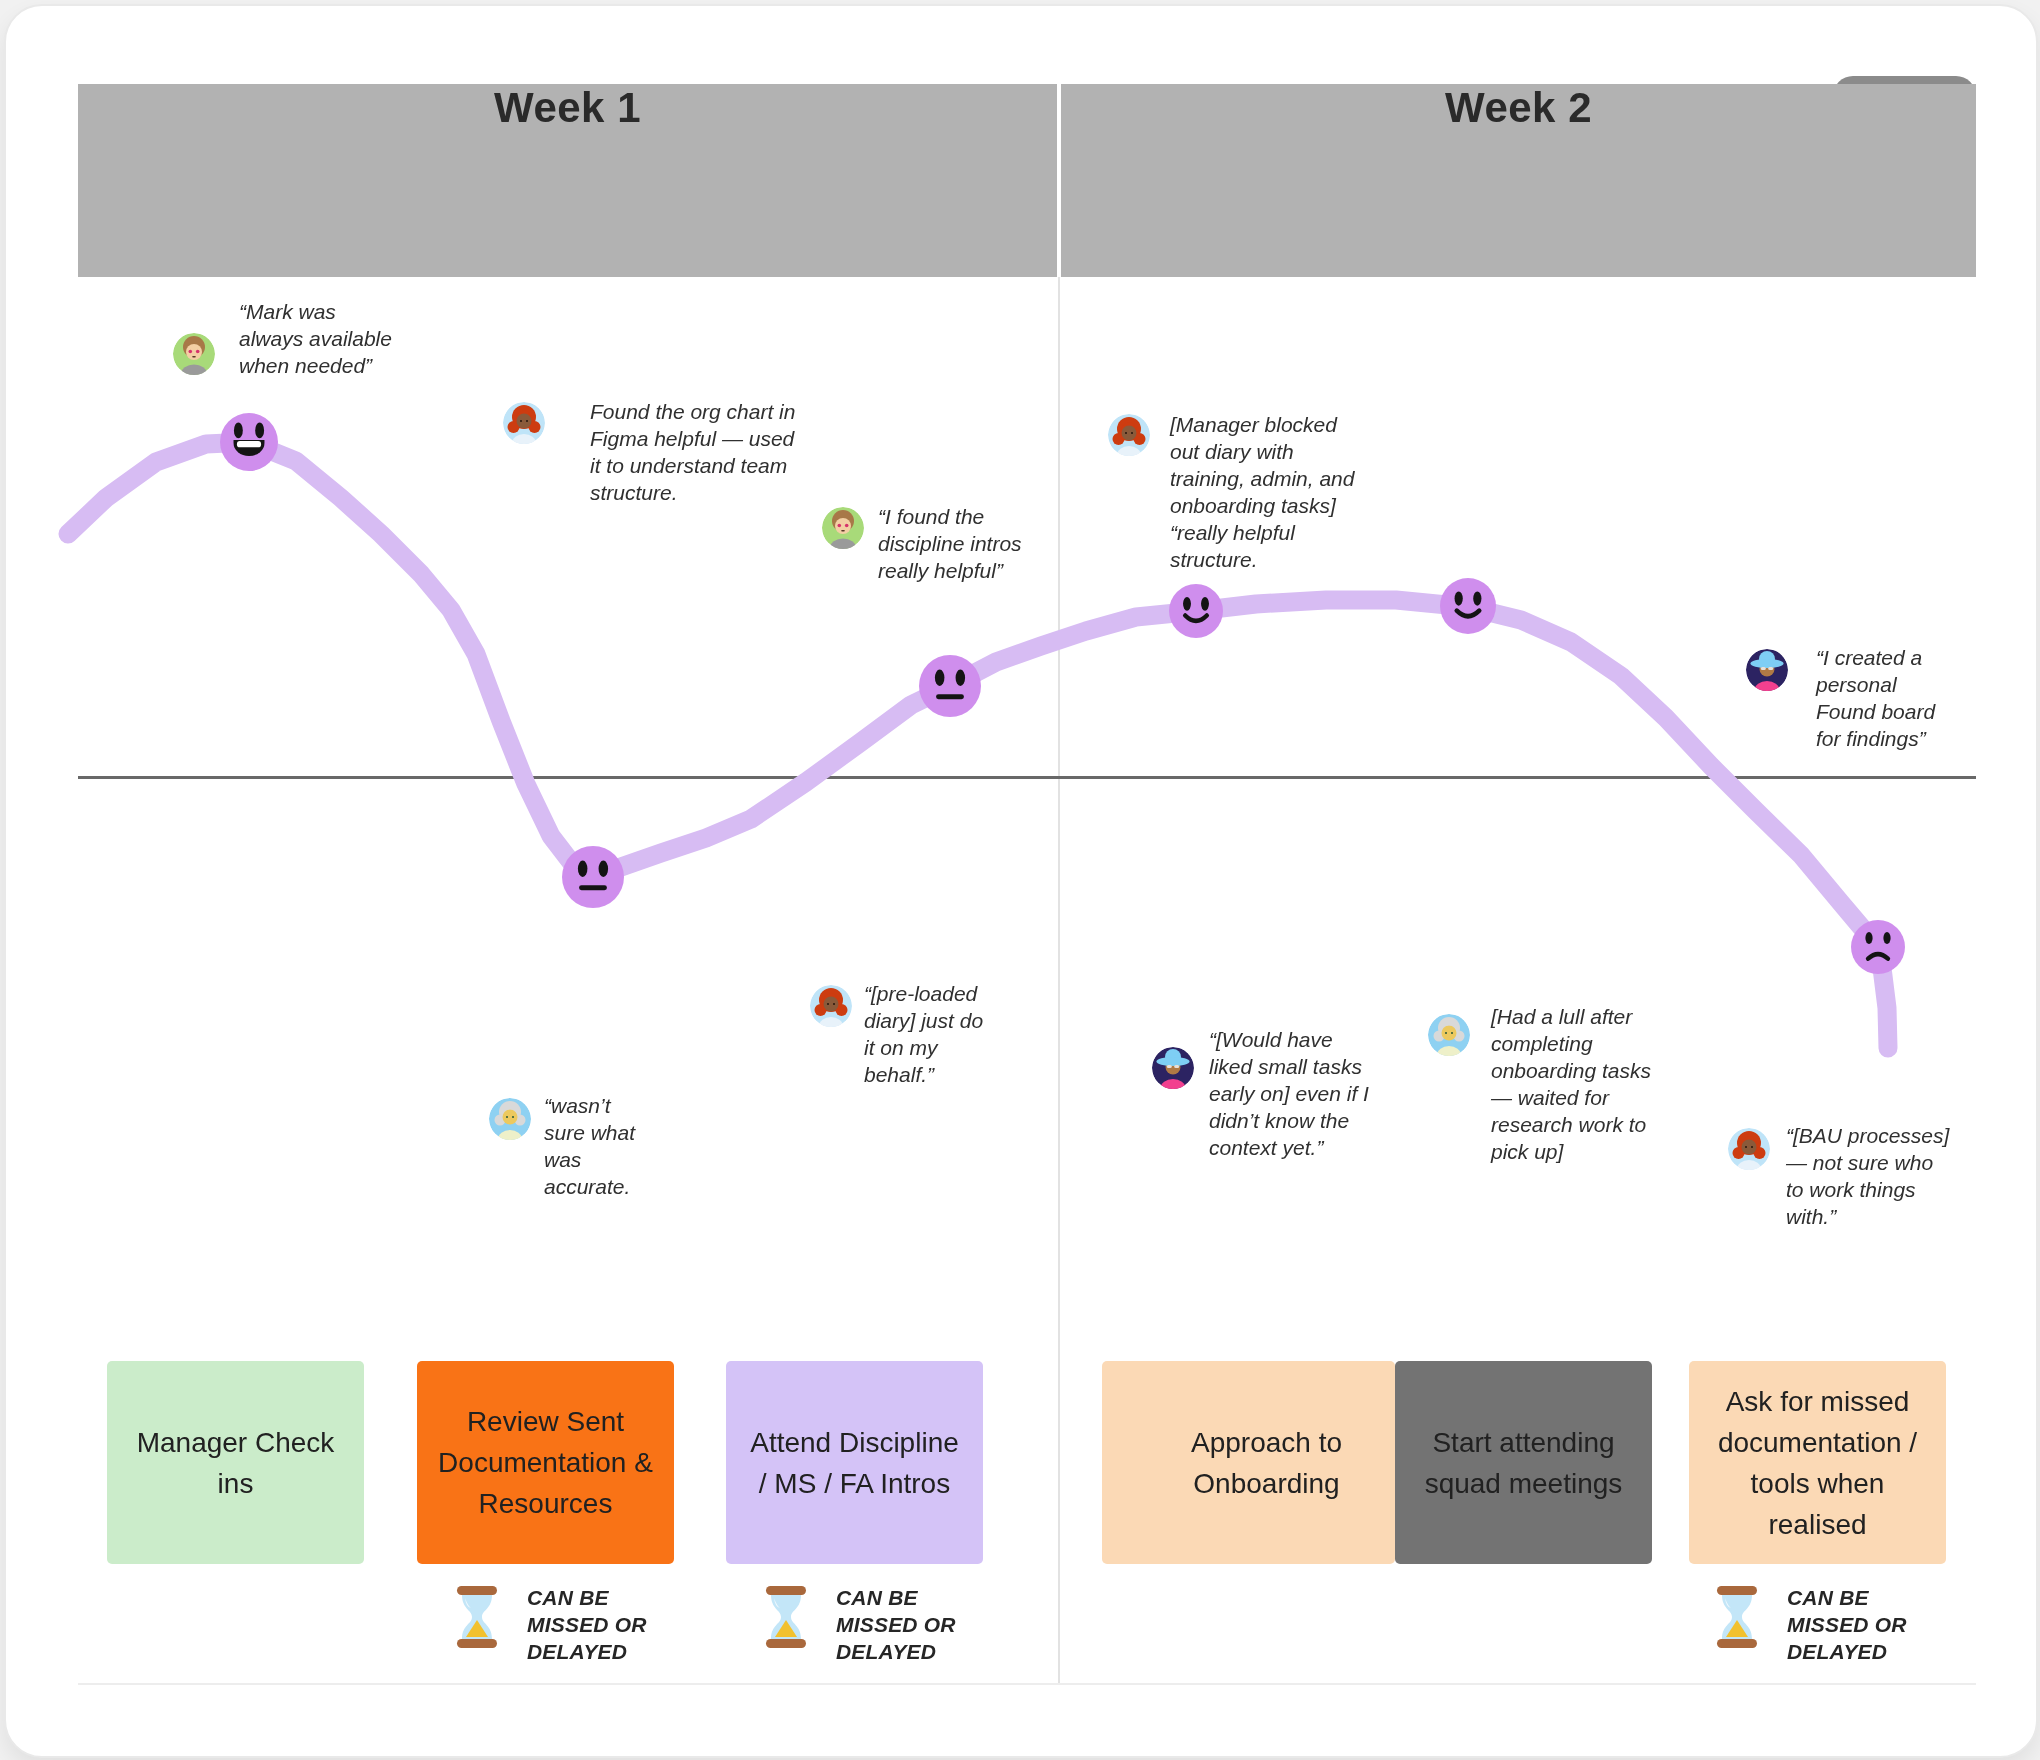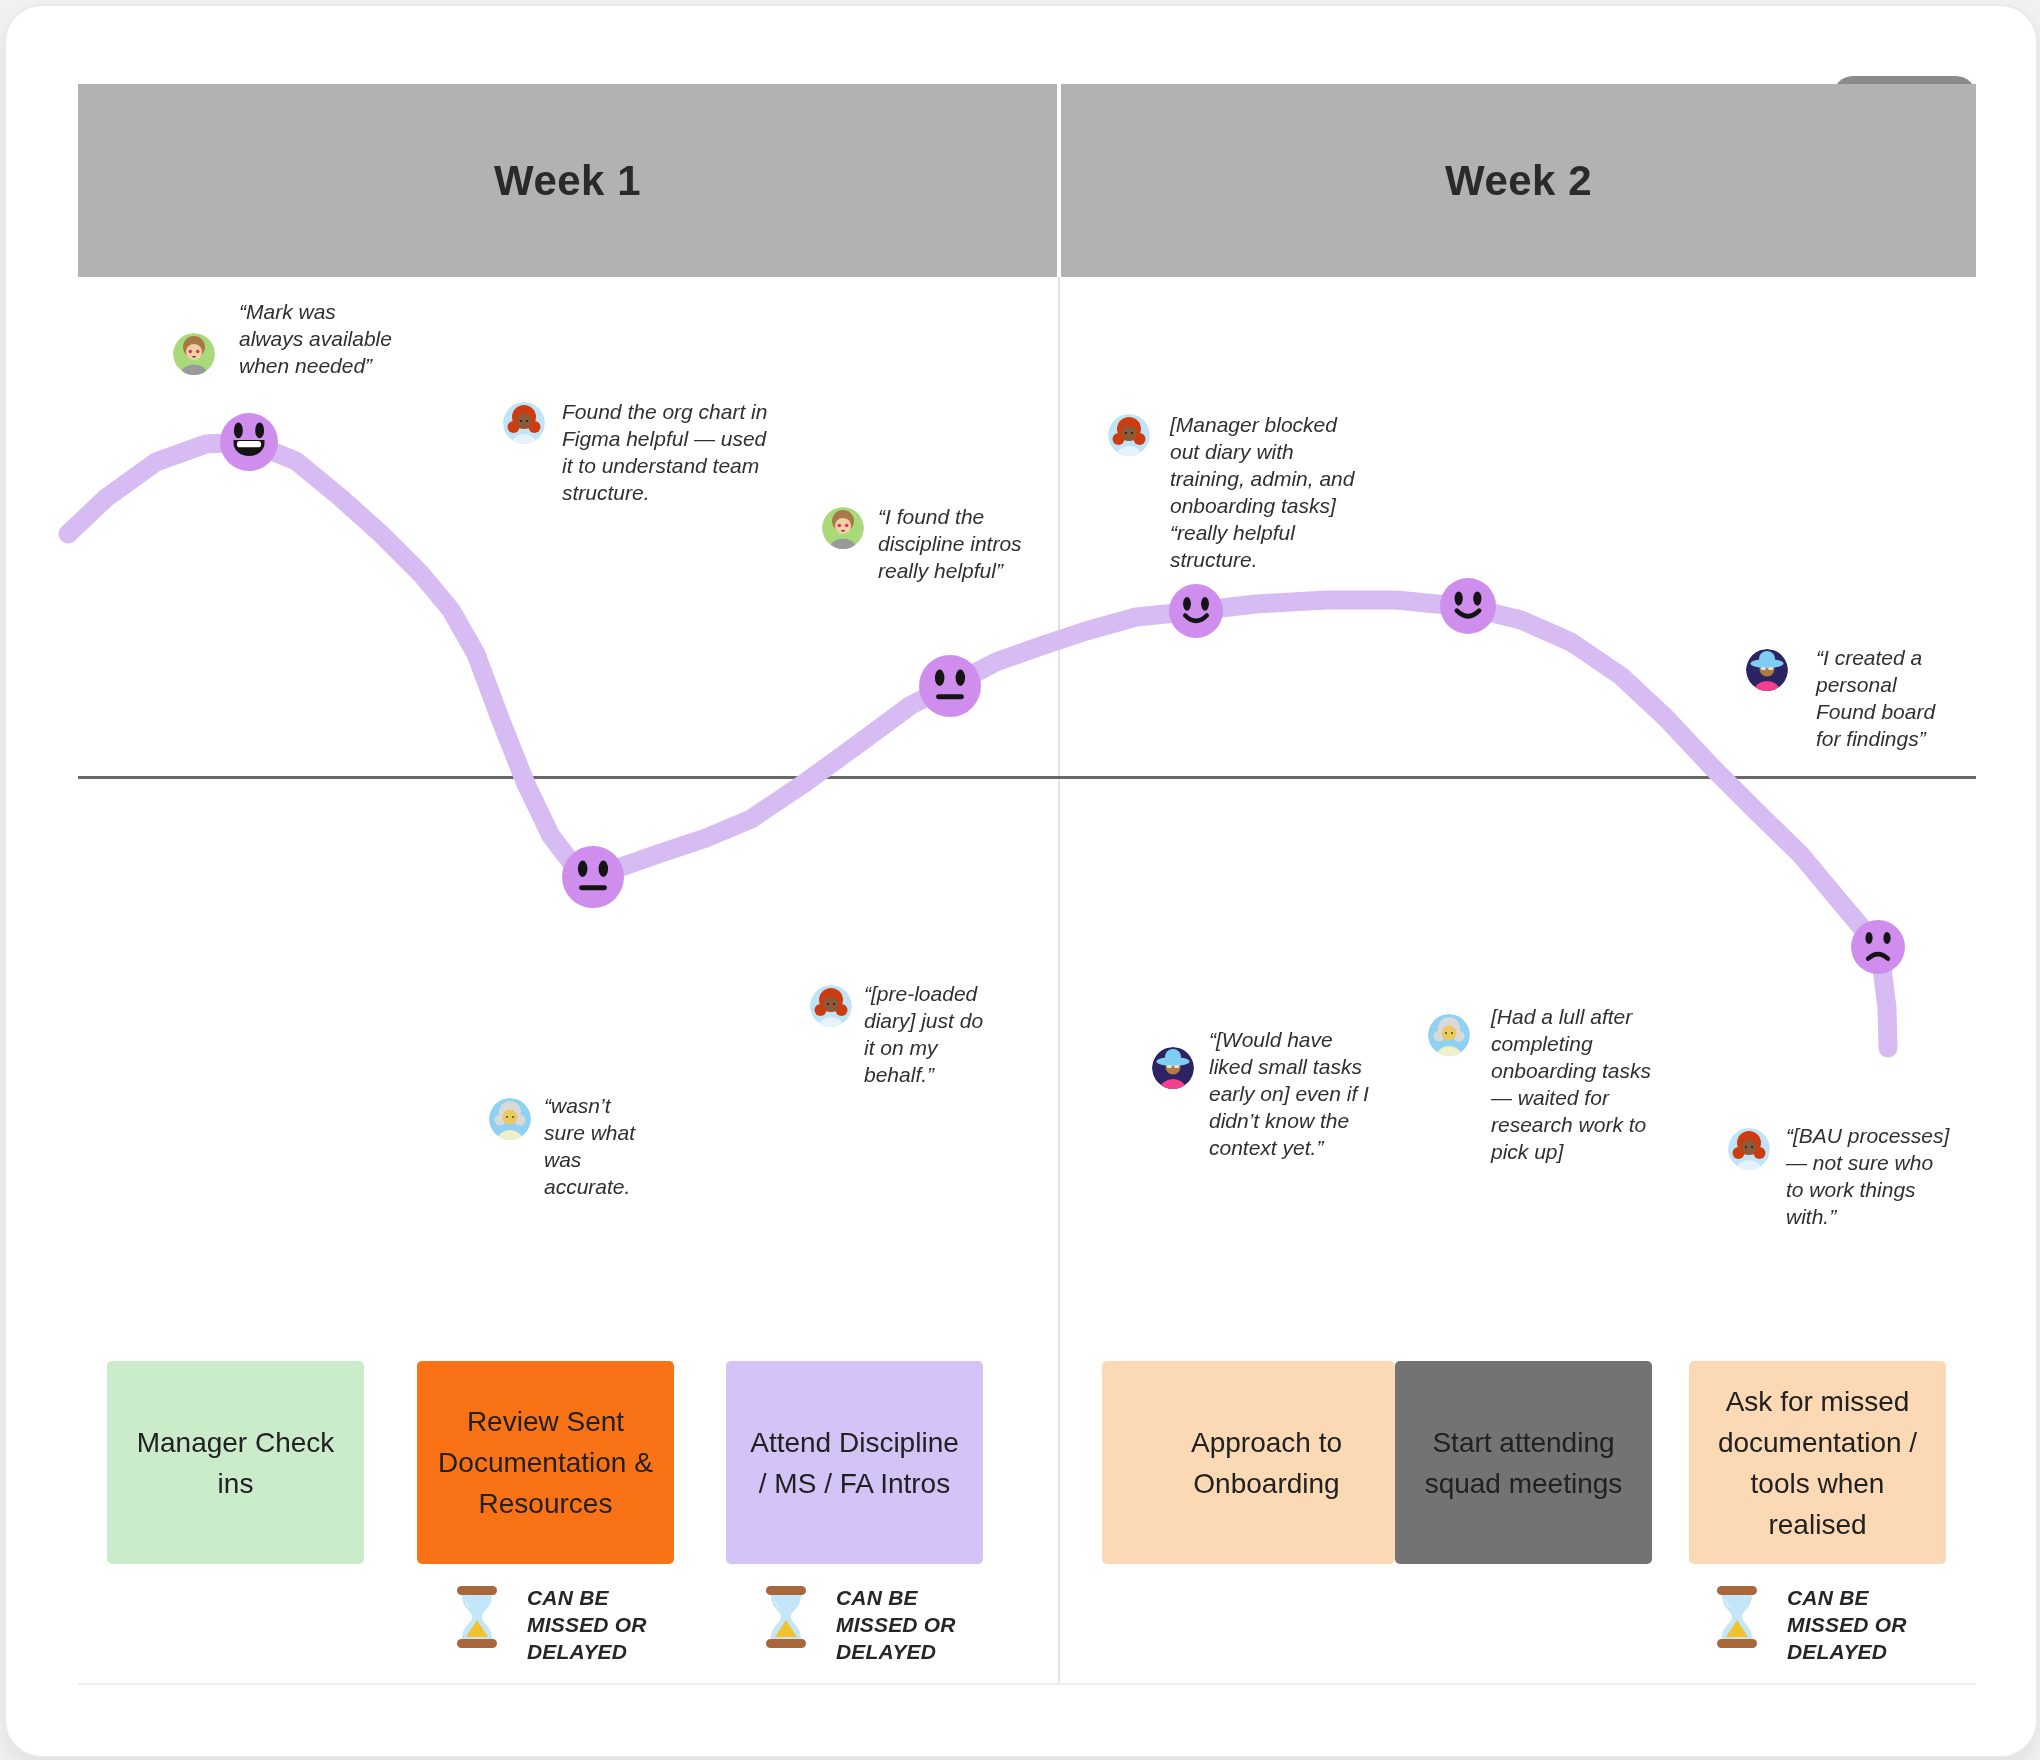--- a/index.html
+++ b/index.html
@@ -14,21 +14,21 @@
     background:#ffffff;border:2px solid #e9e9e9;border-radius:38px;
     box-shadow:0 10px 22px rgba(0,0,0,.07);
     overflow:hidden;
   }
   .notch{
     position:absolute;left:1827px;top:70px;width:143px;height:50px;
     background:#8b8b8b;border-radius:20px 20px 0 0;
   }
   .week-pane{
     position:absolute;top:78px;height:193px;background:#b2b2b2;
-    display:flex;align-items:center;justify-content:center;
+    display:flex;justify-content:center;
   }
   .week-pane.w1{left:72px;width:979px;}
   .week-pane.w2{left:1055px;width:915px;}
   .week-label{
     font-size:42px;font-weight:700;color:#2a2a2a;letter-spacing:.5px;
   }
   .divider-v{
     position:absolute;left:1052px;top:271px;width:2px;height:1407px;background:#e2e2e2;
   }
   .midline{
@@ -143,21 +143,21 @@
           <circle cx="21" cy="21" r="21" fill="#bfe4f8"></circle>
           <circle cx="21" cy="15" r="12" fill="#cd3c10"></circle>
           <circle cx="10.5" cy="25" r="6" fill="#cd3c10"></circle>
           <circle cx="31.5" cy="25" r="6" fill="#cd3c10"></circle>
           <circle cx="21" cy="19" r="7.5" fill="#8a5a3a"></circle>
           <path d="M13,17 a8,8 0 0 1 16,-1 l-4,-5 -9,0 z" fill="#cd3c10"></path>
           <ellipse cx="21" cy="41" rx="12" ry="9" fill="#e8f2fa"></ellipse>
           <circle cx="18" cy="19" r="1.1" fill="#2d1a10"></circle>
           <circle cx="24" cy="19" r="1.1" fill="#2d1a10"></circle>
         </svg></span>
-    <span class="q-text" style="left:556px;top:392px;width:225px;">Found the org chart in
+    <span class="q-text" style="left:584px;top:392px;width:225px;">Found the org chart in
 Figma helpful — used
 it to understand team
 structure.</span>
   </div>
   <div class="quote">
     <span class="q-avatar" style="left:816px;top:501px;"><svg viewBox="0 0 42 42" width="42" height="42">
           <circle cx="21" cy="21" r="21" fill="#a8da79"></circle>
           <circle cx="21" cy="14" r="11" fill="#a87848"></circle>
           <circle cx="21" cy="19" r="8" fill="#f3cfa4"></circle>
           <path d="M11,16 a10,10 0 0 1 20,-2 l-5,-5 -11,0 z" fill="#a87848"></path>

